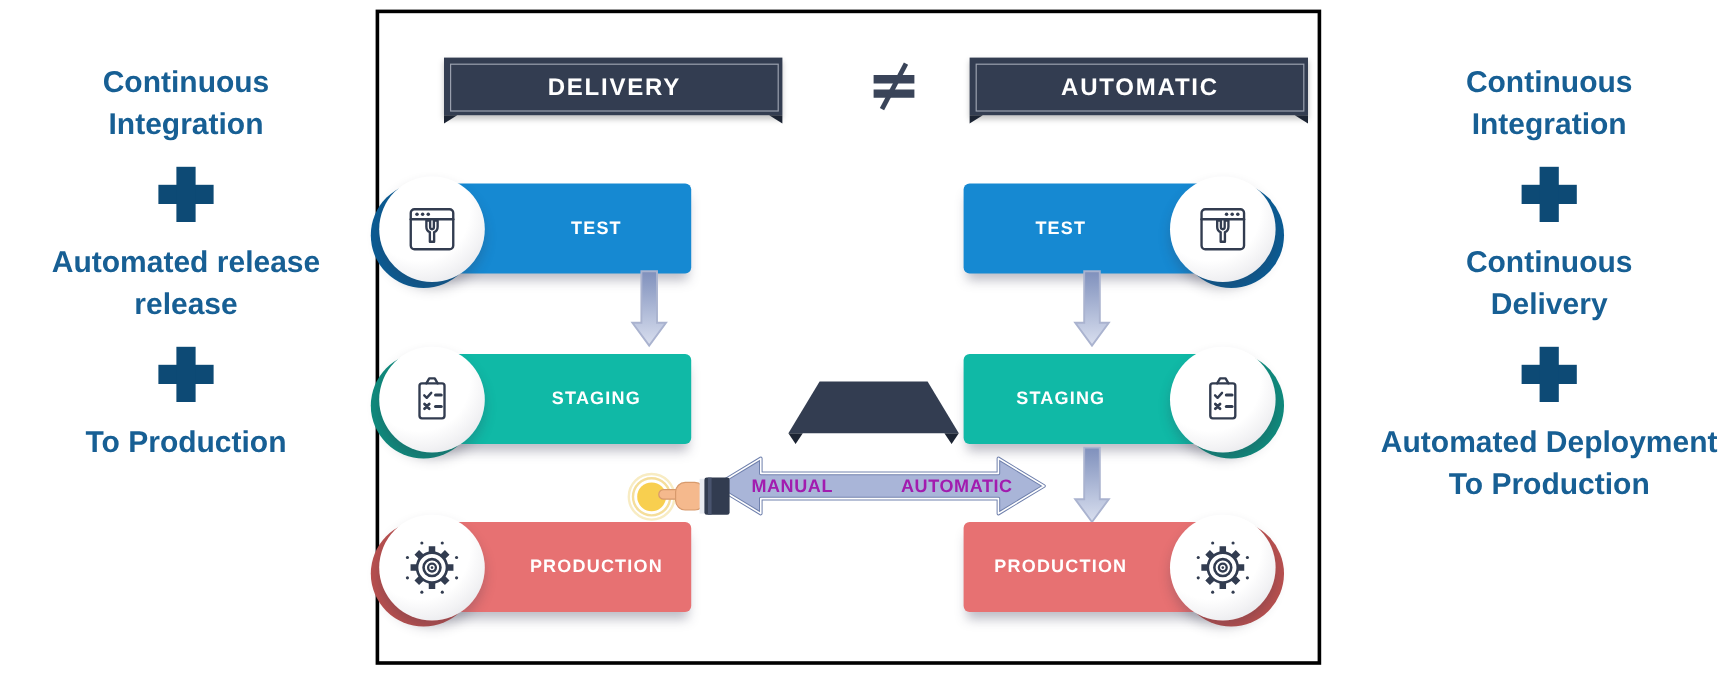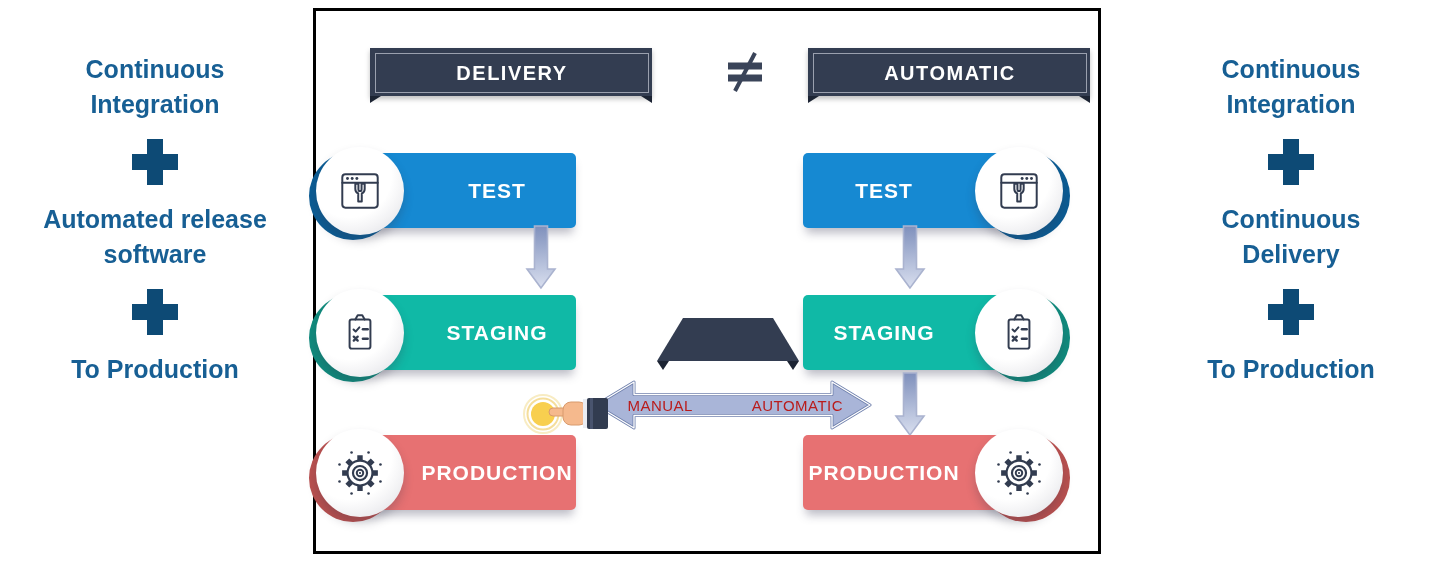--- a/index.html
+++ b/index.html
@@ -38,21 +38,21 @@
           border-top:7px solid var(--fold);border-left:11px solid transparent;}
   .neq{position:absolute;left:406px;top:38px;width:46px;height:46px;}
 
   
   .pill{position:absolute;width:260px;height:75px;}
   .pill-rect{position:absolute;top:0;bottom:0;border-radius:5px;display:flex;
              align-items:center;justify-content:center;
              box-shadow:0 8px 10px -3px rgba(60,60,90,.35);}
   .left-pill .pill-rect{left:32px;right:0;padding-left:70px;}
   .right-pill .pill-rect{left:0;right:28px;padding-right:70px;}
-  .pill-label{color:#fff;font-size:21px;font-weight:bold;letter-spacing:1px;white-space:nowrap;}
+  .pill-label{color:#fff;font-size:15px;font-weight:bold;letter-spacing:1px;white-space:nowrap;}
   .pill-circle{position:absolute;width:88px;height:88px;top:-6px;}
   .left-pill .pill-circle{left:0;}
   .right-pill .pill-circle{left:172px;}
   .crescent{position:absolute;inset:0;border-radius:50%;}
   .left-pill .crescent{transform:translate(-7px,5px);}
   .right-pill .crescent{transform:translate(7px,5px);}
   .cr-blue .crescent{background:var(--blue-dk);}
   .cr-teal .crescent{background:var(--teal-dk);}
   .cr-red .crescent{background:var(--red-dk);}
   .circle-face{position:absolute;inset:0;border-radius:50%;display:flex;align-items:center;
@@ -64,40 +64,40 @@
   .varrow{position:absolute;width:34px;height:66px;}
 
   
   .callout{position:absolute;left:339px;top:306px;width:146px;height:56px;}
   .callout-text{position:absolute;left:0;top:6px;width:146px;text-align:center;color:#fff;
           font-weight:bold;font-size:13px;line-height:16px;letter-spacing:.3px;}
 
   
   .harrow{position:absolute;left:277px;top:368px;width:280px;height:52px;}
   .harrow-label{position:absolute;top:0;height:52px;display:flex;align-items:center;
-          justify-content:center;color:#b91c1c;font-weight:normal;font-size:15px;letter-spacing:.5px;}
+          justify-content:center;color:#a21caf;font-weight:bold;font-size:15px;letter-spacing:.5px;}
   .harrow-label.manual{left:8%;width:32%;}
   .harrow-label.automatic{left:54%;width:38%;}
 
   .hand{position:absolute;left:203px;top:376px;width:92px;height:50px;z-index:3;}
 </style>
 </head>
 <body>
 
 <div class="stage">
 
   <aside class="annot left-annot">
     <div class="annot-item">
       <div>Continuous</div>
       <div>Integration</div>
     </div>
     <div class="plus"></div>
     <div class="annot-item">
       <div>Automated release</div>
-      <div>software</div>
+      <div>release</div>
     </div>
     <div class="plus"></div>
     <div class="annot-item">
       <div>To Production</div>
     </div>
   </aside>
 
   <section class="panel">
 
     <div class="banner" style="left:54px">
@@ -308,17 +308,18 @@
       <div>Continuous</div>
       <div>Integration</div>
     </div>
     <div class="plus"></div>
     <div class="annot-item">
       <div>Continuous</div>
       <div>Delivery</div>
     </div>
     <div class="plus"></div>
     <div class="annot-item">
+      <div>Automated Deployment</div>
       <div>To Production</div>
     </div>
   </aside>
 
 </div>
 
 </body></html>

